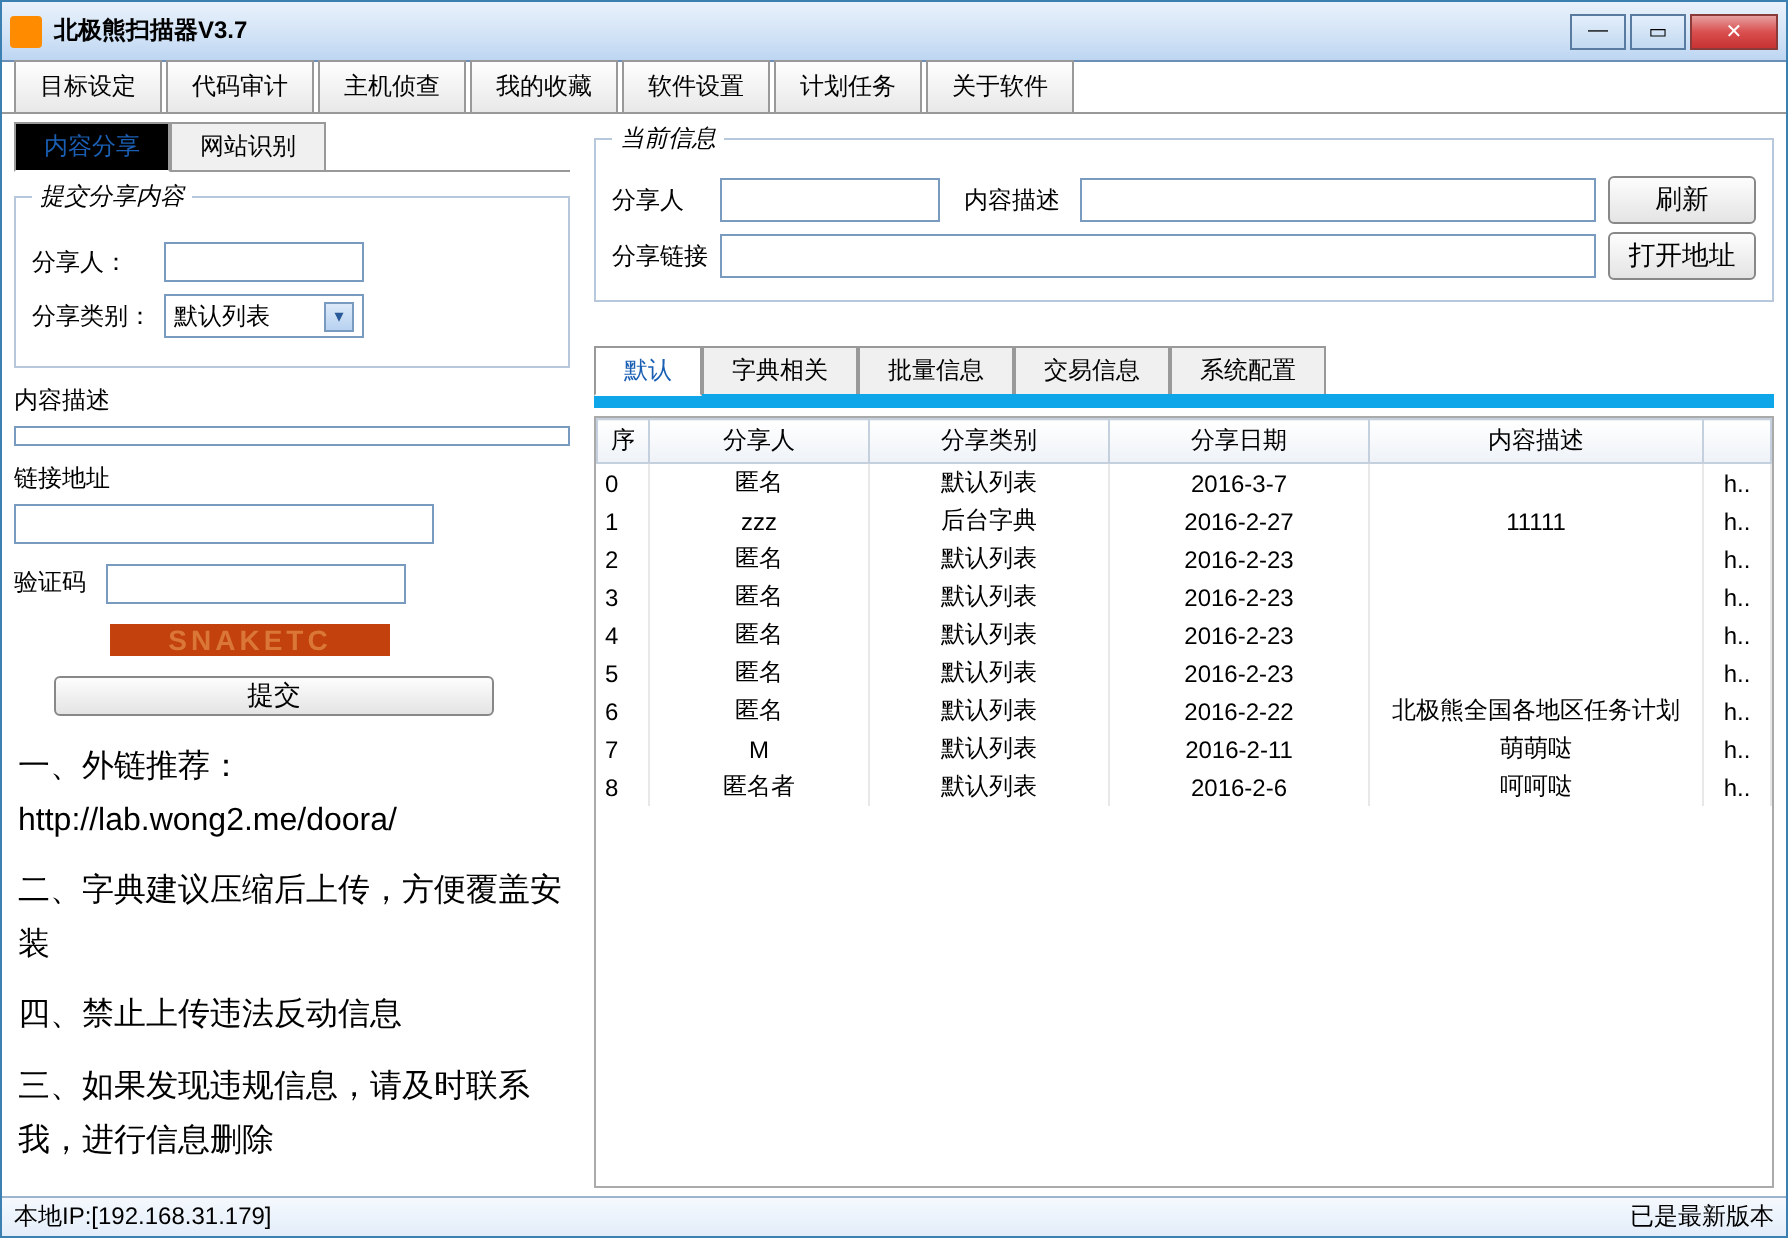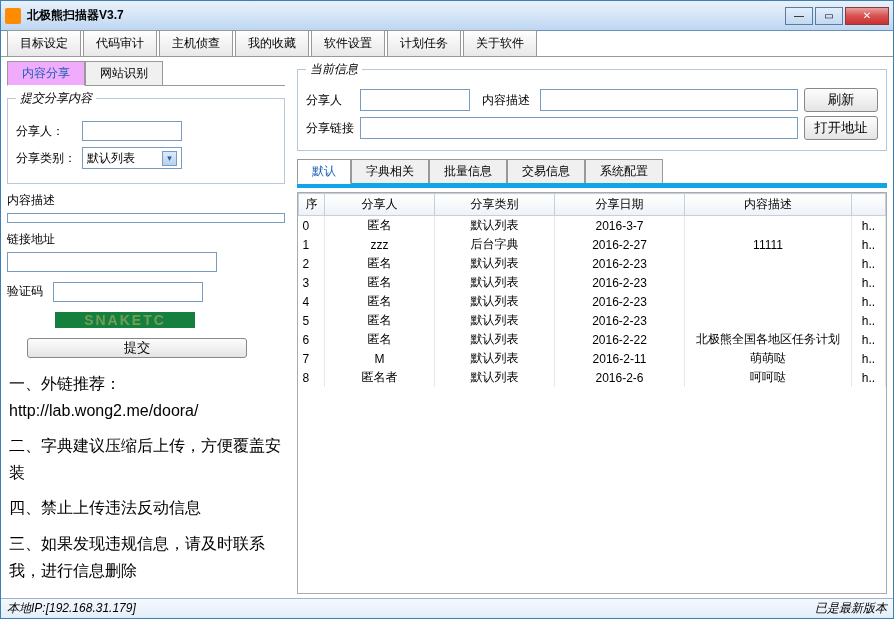--- a/index.html
+++ b/index.html
@@ -13,44 +13,44 @@
 .winbtn.close { width: 44px; background: linear-gradient(#e6a0a0,#d94f4f,#c83232); color: #fff; border-color: #8b3a3a; }
 .menubar { height: 22px; background: linear-gradient(#f5f9fe,#e3edf9); border-bottom: 1px solid #9db4cf; display: flex; align-items: center; padding: 0 6px; gap: 10px; }
 .menubar span { cursor: default; }
 .maintabs { height: 26px; display: flex; align-items: flex-end; padding: 4px 6px 0 6px; gap: 2px; border-bottom: 1px solid #999; background: #fff; }
 .maintab { padding: 4px 12px; border: 1px solid #999; border-bottom: none; background: linear-gradient(#fefefe,#e8e8e8); cursor: pointer; position: relative; }
 .maintab.active { background: #fff; color: #1a5fb4; z-index: 1; border-bottom: 1px solid #fff; margin-bottom: -1px; }
 .client { flex: 1; display: flex; overflow: hidden; background: #fff; }
 .leftpanel { width: 290px; padding: 4px 6px; display: flex; flex-direction: column; gap: 4px; }
 .subtabs { display: flex; border-bottom: 1px solid #999; }
 .subtab { padding: 3px 14px; border: 1px solid #999; border-bottom: none; background: #f0f0f0; cursor: pointer; }
-.subtab.active { background: #f0abfc; color: #1a5fb4; margin-bottom: -1px; border-bottom: 1px solid #fff; }
+.subtab.active { background: #000000; color: #1a5fb4; margin-bottom: -1px; border-bottom: 1px solid #fff; }
 fieldset { border: 1px solid #b8c8dc; padding: 8px; }
 legend { padding: 0 4px; font-style: italic; }
 .formrow { display: flex; align-items: center; gap: 6px; margin: 6px 0; }
 .formrow label { width: 60px; }
 input[type=text], textarea, select { border: 1px solid #7a9bc0; padding: 2px 3px; font-family: inherit; font-size: 12px; }
 textarea { width: 100%; height: 90px; resize: none; }
-.captcha { width: 140px; height: 26px; background: #15803d; color: rgba(255,200,120,0.4); display: flex; align-items: center; justify-content: center; font-weight: bold; letter-spacing: 2px; font-size: 14px; margin-left: 48px; }
+.captcha { width: 140px; height: 26px; background: #c2410c; color: rgba(255,200,120,0.4); display: flex; align-items: center; justify-content: center; font-weight: bold; letter-spacing: 2px; font-size: 14px; margin-left: 48px; }
 .submitbtn { width: 220px; height: 26px; margin: 6px 0 6px 20px; background: linear-gradient(#fdfdfd,#e4e4e4); border: 1px solid #888; border-radius: 3px; cursor: pointer; }
 .notes { font-size: 16px; line-height: 1.7; padding: 2px 2px; }
 .rightpanel { flex: 1; padding: 4px 6px; display: flex; flex-direction: column; gap: 4px; overflow: hidden; }
 .rightpanel fieldset { padding: 6px 8px; }
 .rfrow { display: flex; align-items: center; gap: 6px; margin: 4px 0; }
 .rfrow input { height: 22px; }
 .rbtn { width: 74px; height: 24px; background: linear-gradient(#fdfdfd,#e4e4e4); border: 1px solid #888; border-radius: 3px; cursor: pointer; }
-.infotabs { display: flex; border-bottom: 5px solid #0ea5e9; margin-top: 4px; }
+.infotabs { display: flex; border-bottom: 7px solid #0ea5e9; margin-top: 18px; }
 .infotab { padding: 3px 14px; border: 1px solid #999; border-bottom: none; background: #f0f0f0; cursor: pointer; }
 .infotab.active { background: #fff; color: #1a5fb4; margin-bottom: -1px; border-bottom: 1px solid #fff; }
 .tablewrap { flex: 1; border: 1px solid #aaa; overflow: auto; }
 table { width: 100%; border-collapse: collapse; }
 th { background: linear-gradient(#fff,#eef2f7); border: 1px solid #c5d0de; padding: 2px 4px; font-weight: normal; text-align: center; }
 td { border-right: 1px solid #e8e8e8; padding: 1px 4px; text-align: center; white-space: nowrap; }
 td.idx { text-align: left; width: 20px; }
-.statusbar { height: 20px; background: linear-gradient(#f5f9fe,#e3edf9); border-top: 1px solid #9db4cf; display: flex; align-items: center; padding: 0 6px; justify-content: space-between; font-style: italic; }
+.statusbar { height: 20px; background: linear-gradient(#f5f9fe,#e3edf9); border-top: 1px solid #9db4cf; display: flex; align-items: center; padding: 0 6px; justify-content: space-between; }
 .dropdown { width: 100px; height: 22px; border: 1px solid #7a9bc0; display: flex; align-items: center; padding: 0 4px; justify-content: space-between; background: #fff; }
 .dropdown-arrow { width: 15px; height: 15px; background: linear-gradient(#dce9f9,#b8d2f0); border: 1px solid #7a9bc0; display: flex; align-items: center; justify-content: center; color: #2a5a9a; font-size: 9px; }
 </style>
 </head>
 <body>
 
 <div class="window">
 
   <div class="titlebar">
     <div class="titlebar-icon"></div>

